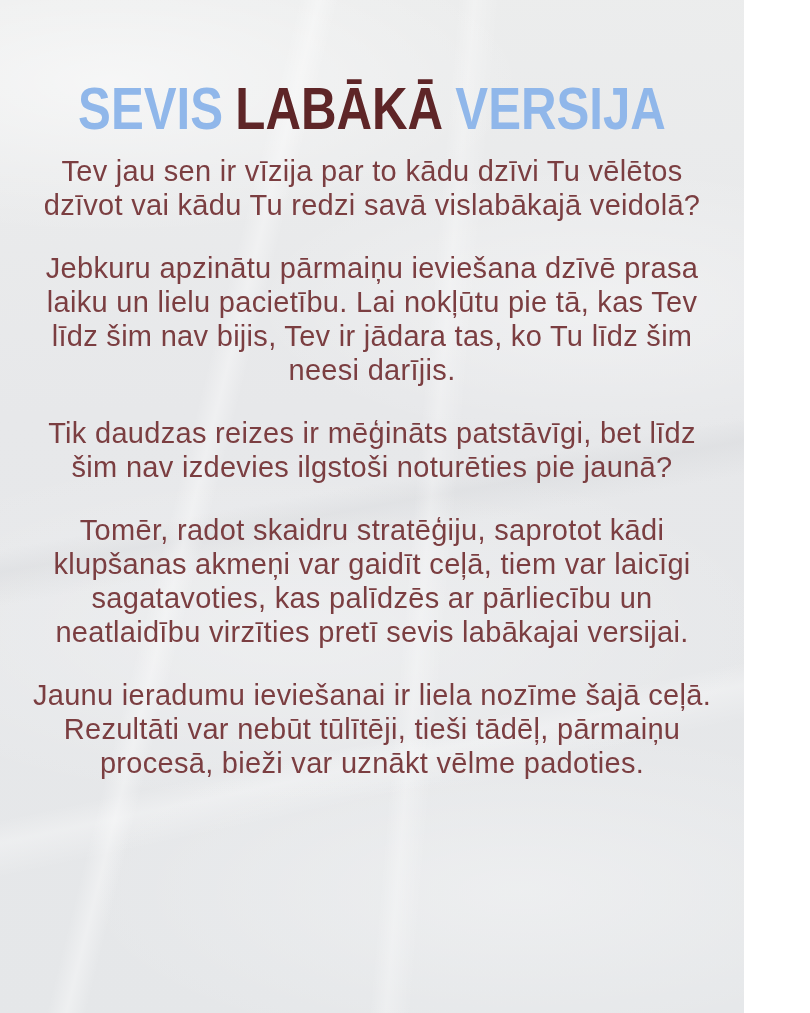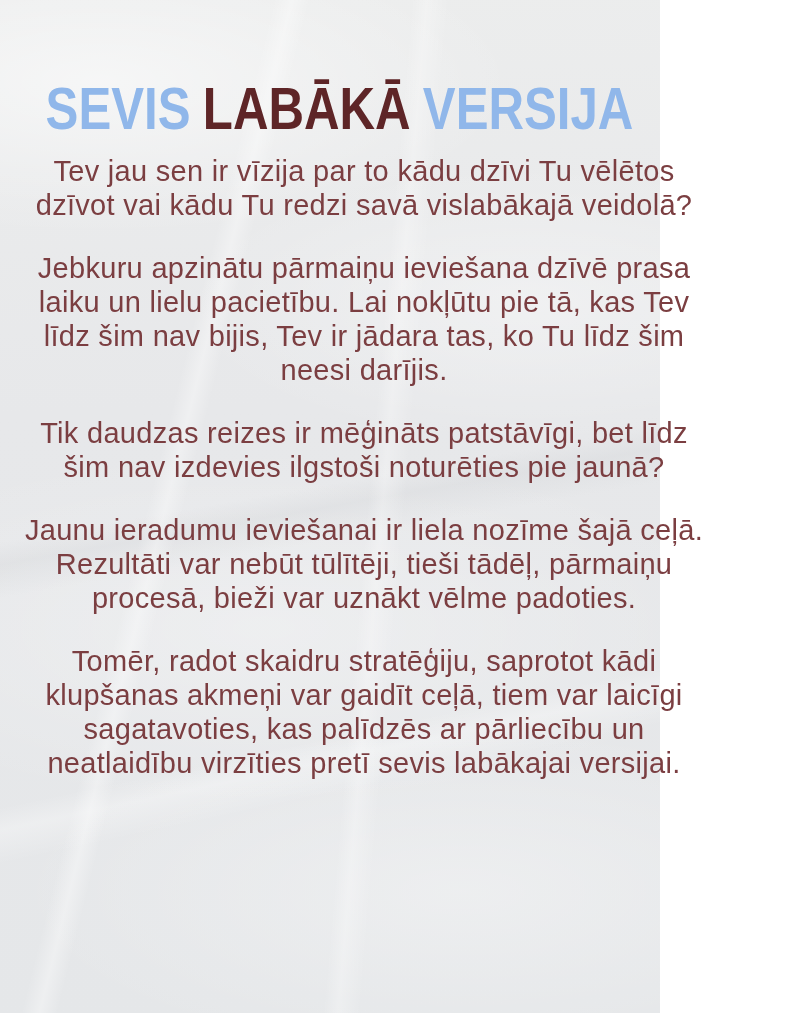--- a/index.html
+++ b/index.html
@@ -7,29 +7,28 @@
     padding: 0;
   }
   body {
     width: 810px;
     height: 1013px;
     overflow: hidden;
     font-family: "Liberation Sans", sans-serif;
   }
   .poster {
     position: relative;
-    width: 641px;
+    width: 744px;
     height: 1013px;
     background:
       radial-gradient(ellipse 600px 220px at 15% 8%, rgba(255,255,255,0.55), rgba(255,255,255,0) 70%),
       radial-gradient(ellipse 500px 200px at 80% 30%, rgba(255,255,255,0.35), rgba(255,255,255,0) 70%),
       radial-gradient(ellipse 700px 260px at 40% 62%, rgba(255,255,255,0.30), rgba(255,255,255,0) 70%),
       radial-gradient(ellipse 650px 240px at 70% 88%, rgba(255,255,255,0.30), rgba(255,255,255,0) 70%),
       linear-gradient(178deg, #eceded 0%, #e7e8ea 40%, #e5e7e9 100%);
-    padding-left: 19px;
   }
   
   .poster::before {
     content: "";
     position: absolute;
     inset: 0;
     background:
       linear-gradient(104deg, rgba(255,255,255,0) 30%, rgba(255,255,255,0.35) 32%, rgba(255,255,255,0) 34%),
       linear-gradient(95deg, rgba(255,255,255,0) 55%, rgba(255,255,255,0.28) 57%, rgba(255,255,255,0) 60%),
       linear-gradient(170deg, rgba(210,212,215,0) 48%, rgba(210,212,215,0.35) 50%, rgba(210,212,215,0) 53%),
@@ -77,18 +76,18 @@
     <h1 class="title">
       <span class="accent-blue">SEVIS</span>
       <span class="accent-maroon">LABĀKĀ</span>
       <span class="accent-blue">VERSIJA</span>
     </h1>
 
     <section class="body-text">
       <p>Tev jau sen ir vīzija par to kādu dzīvi Tu vēlētos dzīvot vai kādu Tu redzi savā vislabākajā veidolā?</p>
       <p>Jebkuru apzinātu pārmaiņu ieviešana dzīvē prasa laiku un lielu pacietību. Lai nokļūtu pie tā, kas Tev līdz šim nav bijis, Tev ir jādara tas, ko Tu līdz šim neesi darījis.</p>
       <p>Tik daudzas reizes ir mēģināts patstāvīgi, bet līdz šim nav izdevies ilgstoši noturēties pie jaunā?</p>
+      <p>Tomēr, radot skaidru stratēģiju, saprotot kādi klupšanas akmeņi var gaidīt ceļā, tiem var laicīgi sagatavoties, kas palīdzēs ar pārliecību un neatlaidību virzīties pretī sevis labākajai versijai.</p>
       <p>Jaunu ieradumu ieviešanai ir liela nozīme šajā ceļā. Rezultāti var nebūt tūlītēji, tieši tādēļ, pārmaiņu procesā, bieži var uznākt vēlme padoties.</p>
-      <p>Tomēr, radot skaidru stratēģiju, saprotot kādi klupšanas akmeņi var gaidīt ceļā, tiem var laicīgi sagatavoties, kas palīdzēs ar pārliecību un neatlaidību virzīties pretī sevis labākajai versijai.</p>
     </section>
 
   </div>
 </div>
 
 </body></html>

